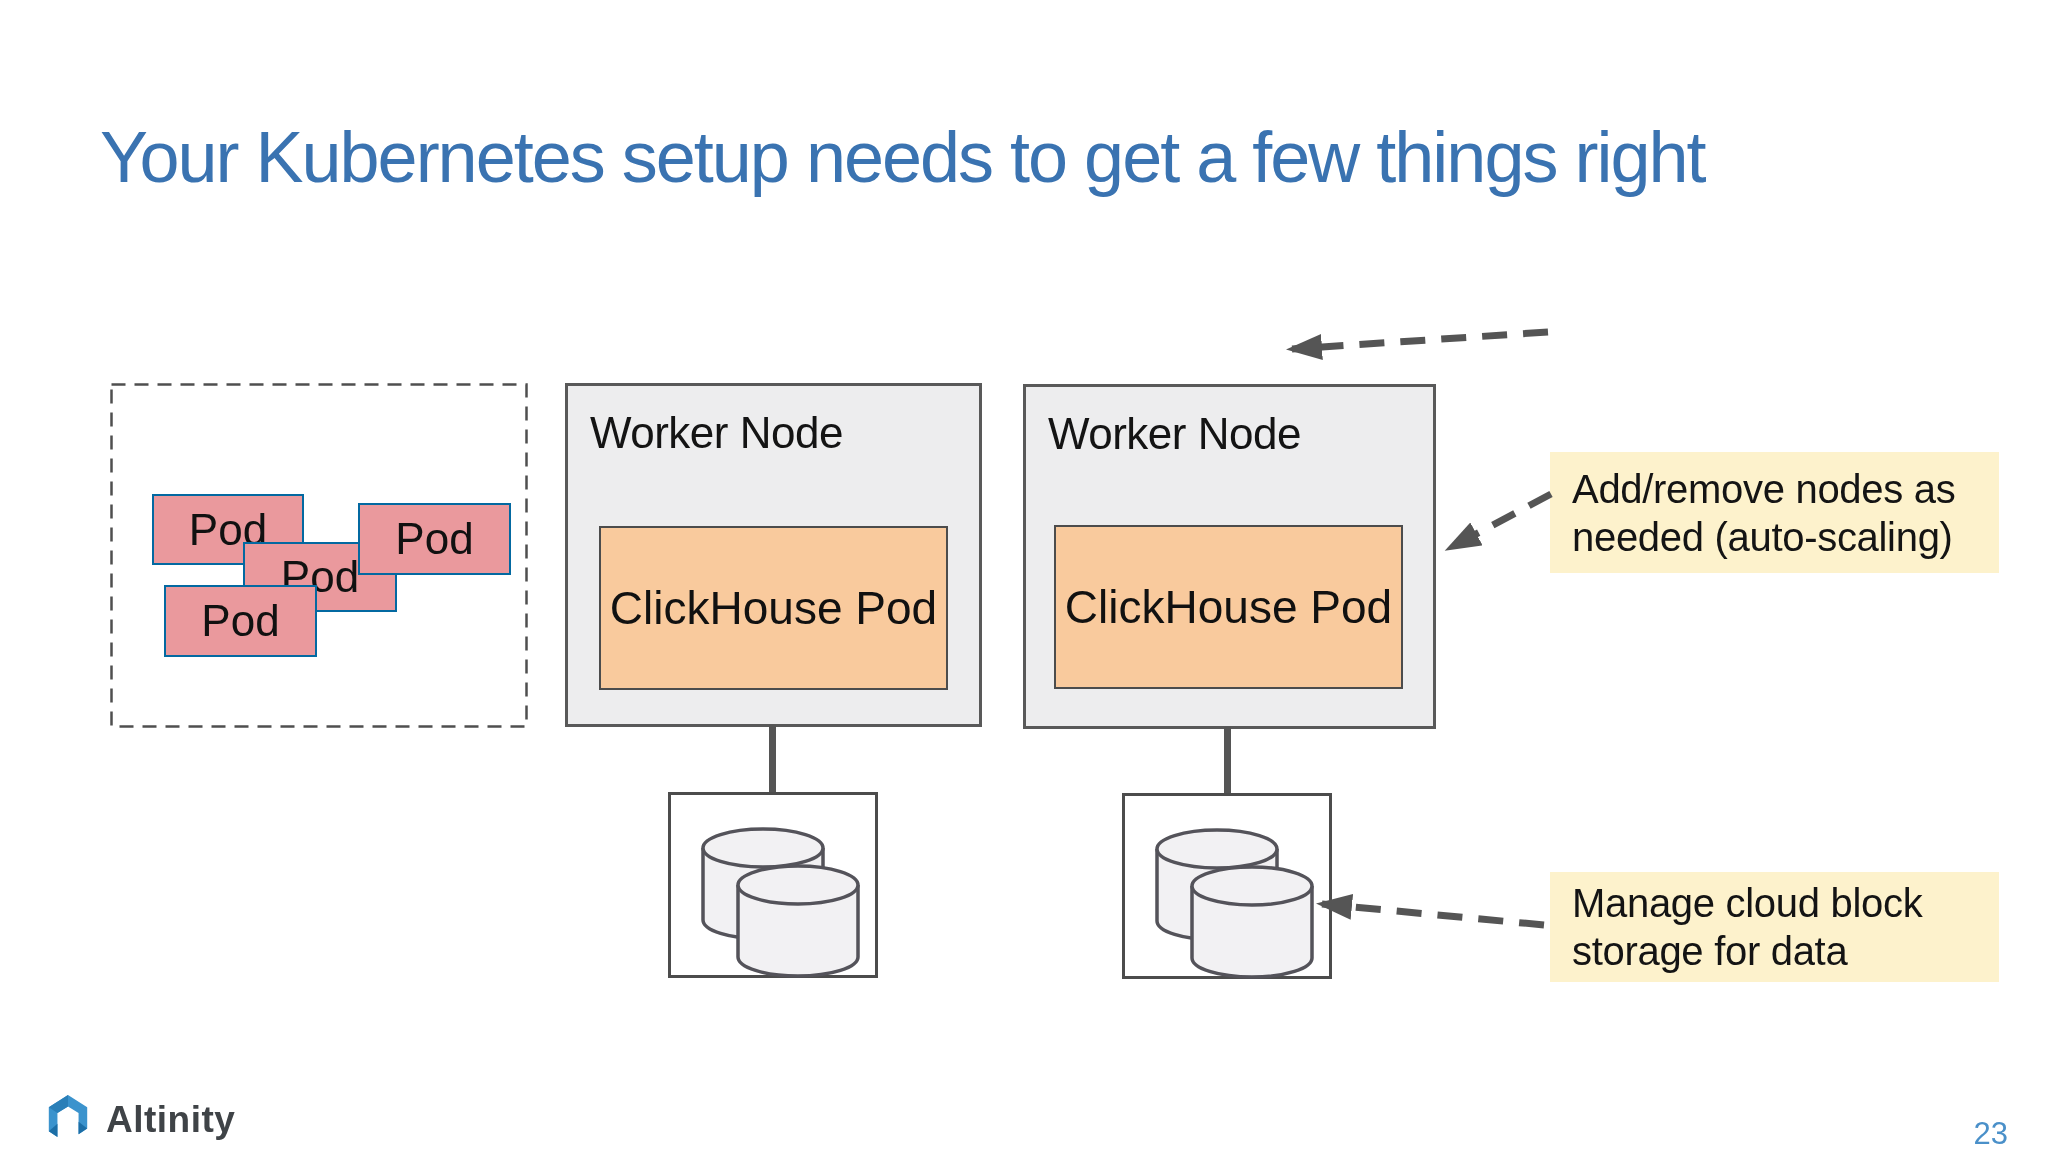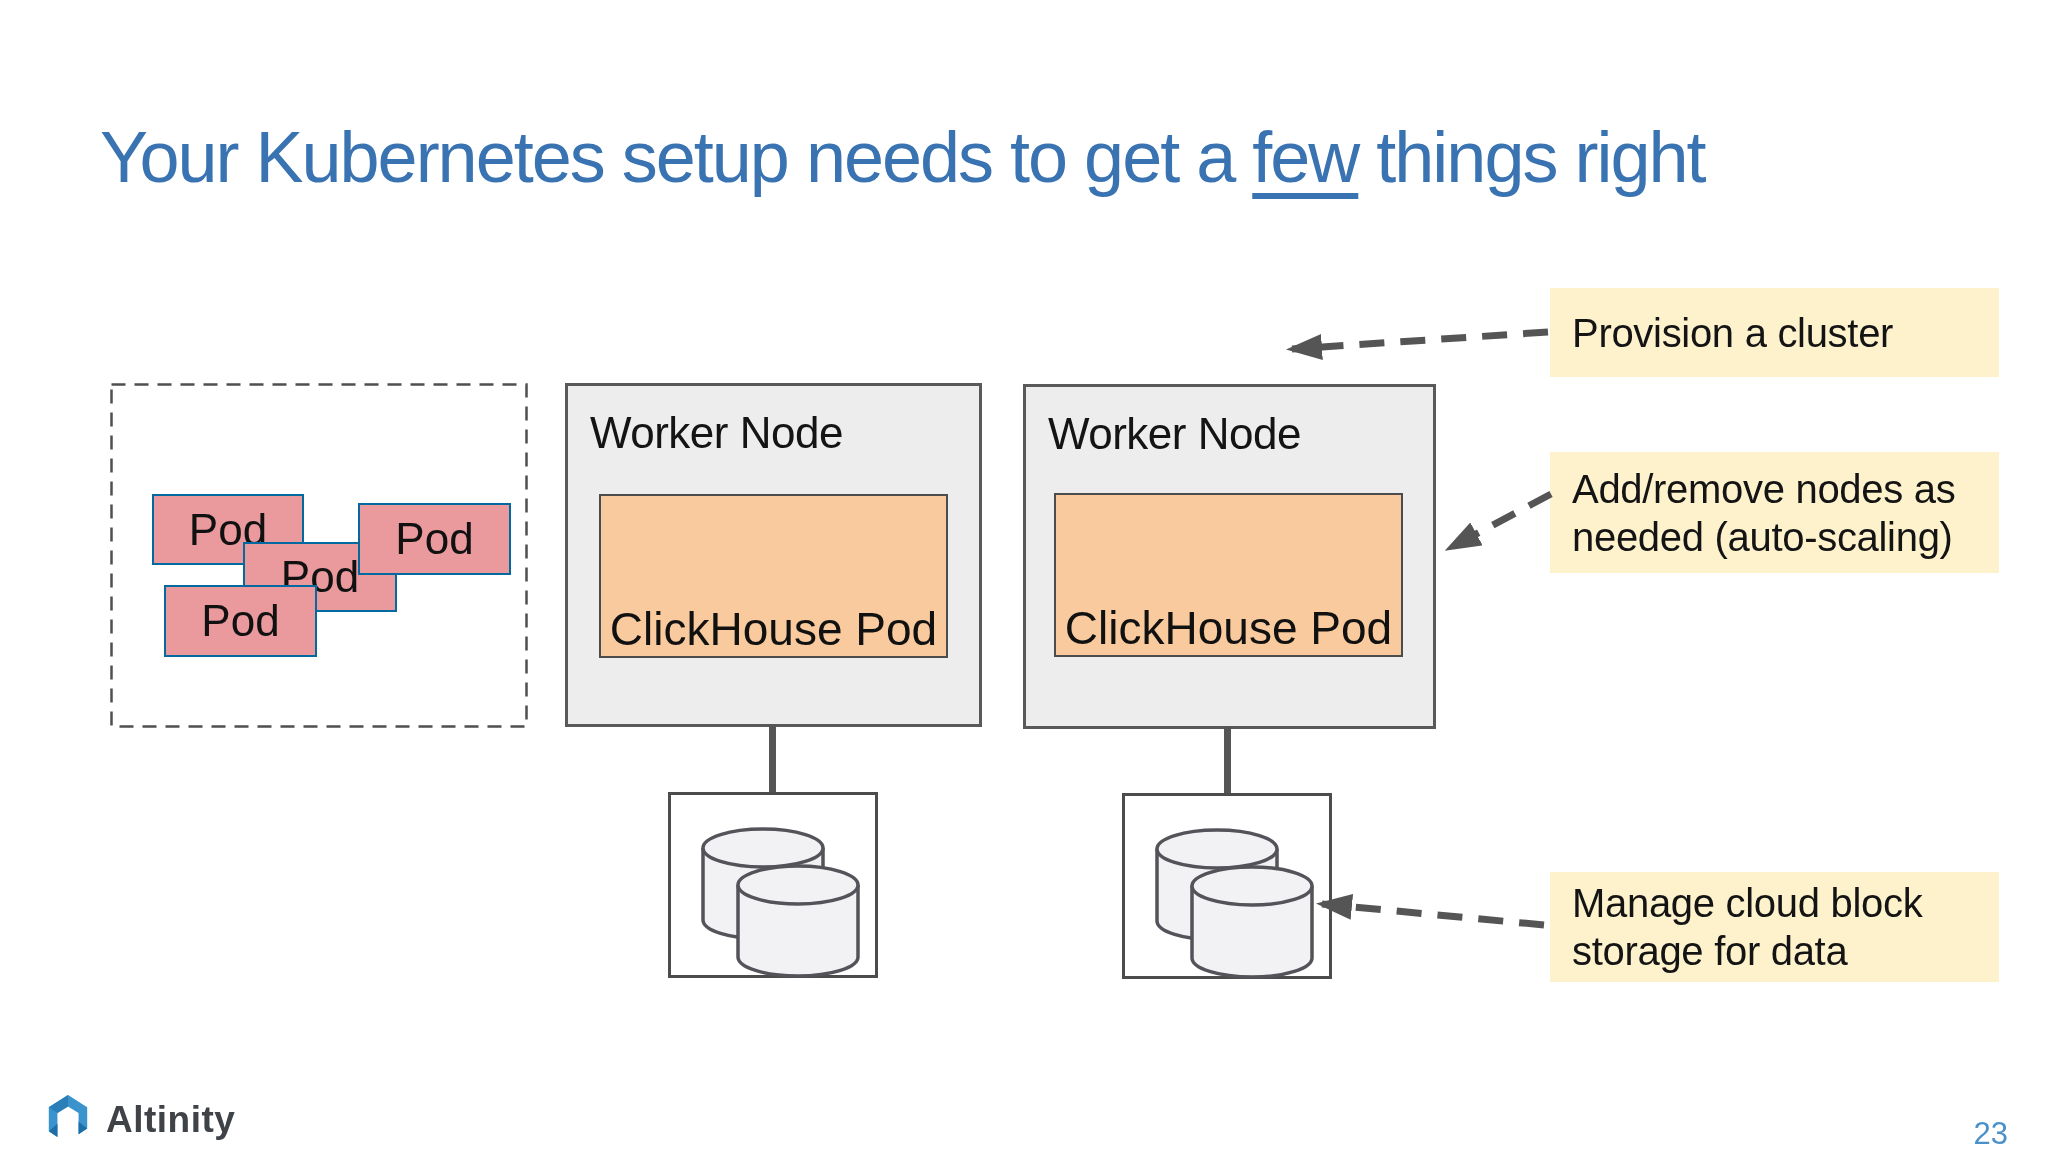--- a/index.html
+++ b/index.html
@@ -4,40 +4,40 @@
 <style>
   html,body{margin:0;padding:0;background:#ffffff;}
   body{width:2048px;height:1152px;position:relative;overflow:hidden;
        font-family:"Liberation Sans",sans-serif;}
   .slide{position:absolute;inset:0;background:#ffffff;}
 
   
   .title{position:absolute;left:100px;top:118px;margin:0;
          font-size:72px;font-weight:400;letter-spacing:-2px;
          color:#3a73b1;line-height:1.1;white-space:nowrap;}
-  .title .u{text-decoration:underline;text-decoration-thickness:6px;text-underline-offset:11px;margin-top:20px;}
+  .title .u{text-decoration-thickness:6px;text-underline-offset:11px;margin-top:20px;}
 
   
   .node-label{position:absolute;left:22px;top:22px;font-size:44px;color:#141414;
               letter-spacing:-0.5px;white-space:nowrap;}
 
   .master-node{position:absolute;left:110px;top:383px;width:418px;height:345px;}
   .master-node svg.dash{position:absolute;inset:0;}
 
   .pod{position:absolute;background:#ea999d;border:2px solid #0369a1;
        display:flex;align-items:center;justify-content:center;
        font-size:44px;color:#111111;}
 
   .worker-node{position:absolute;background:#ededee;border:3px solid #595959;box-sizing:border-box;}
   .wn1{left:565px;top:383px;width:417px;height:344px;}
   .wn2{left:1023px;top:384px;width:413px;height:345px;}
 
   .ch-pod{position:absolute;background:#f9ca9d;border:2px solid #4c4c4c;box-sizing:border-box;
-          display:flex;align-items:flex-end;justify-content:center;
-          font-size:46px;color:#111111;white-space:nowrap;}
+          display:flex;align-items:center;justify-content:center;
+          font-size:46px;color:#111111;white-space:nowrap;margin-top:32px;}
   .wn1 .ch-pod{left:31px;top:108px;width:349px;height:164px;}
   .wn2 .ch-pod{left:28px;top:106px;width:349px;height:164px;}
 
   
   .connector{position:absolute;width:7px;background:#555555;}
   .conn1{left:769px;top:725px;height:70px;}
   .conn2{left:1224px;top:727px;height:70px;}
 
   .storage-box{position:absolute;width:210px;height:186px;background:#ffffff;
                border:3px solid #4c4c4c;box-sizing:border-box;}
@@ -120,23 +120,20 @@
     <svg width="210" height="186" viewBox="0 0 210 186">
       <g stroke="#54535a" stroke-width="3.5" fill="#f2f1f3">
         <path d="M32 53 L32 125 A60 19 0 0 0 152 125 L152 53"></path>
         <ellipse cx="92" cy="53" rx="60" ry="19"></ellipse>
         <path d="M67 90 L67 162 A60 19 0 0 0 187 162 L187 90"></path>
         <ellipse cx="127" cy="90" rx="60" ry="19"></ellipse>
       </g>
     </svg>
   </div>
 
-  <div class="callout co1">
-    <span>Provision a cluster</span>
-  </div>
   <div class="callout co2">
     <span>Add/remove nodes as needed (auto-scaling)</span>
   </div>
   <div class="callout co3">
     <span>Manage cloud block storage for data</span>
   </div>
 
   <svg class="overlay" width="2048" height="1152" viewBox="0 0 2048 1152">
     <defs>
       <marker id="ah" markerUnits="userSpaceOnUse" markerWidth="44" markerHeight="30" refX="30" refY="13" orient="auto">

